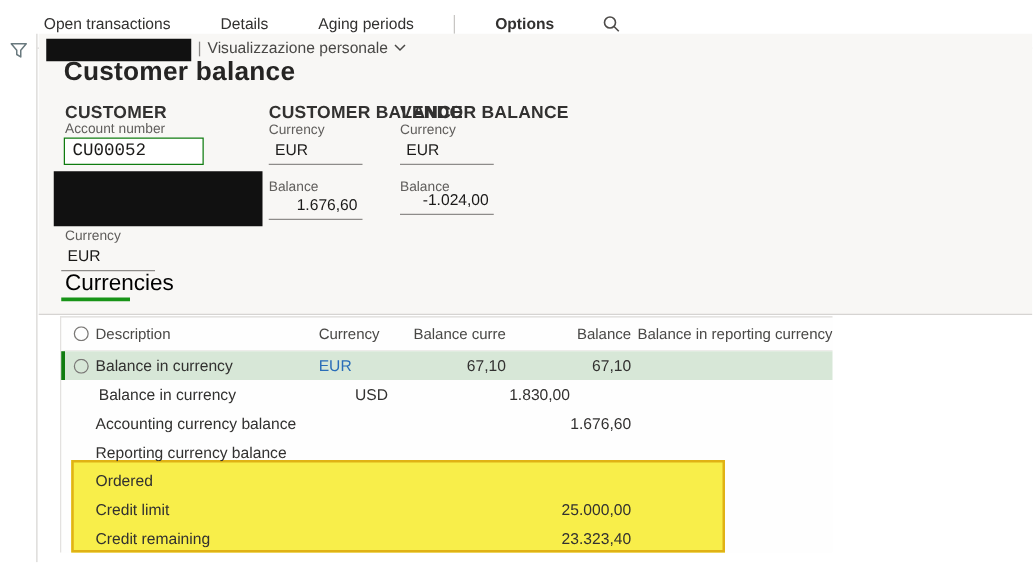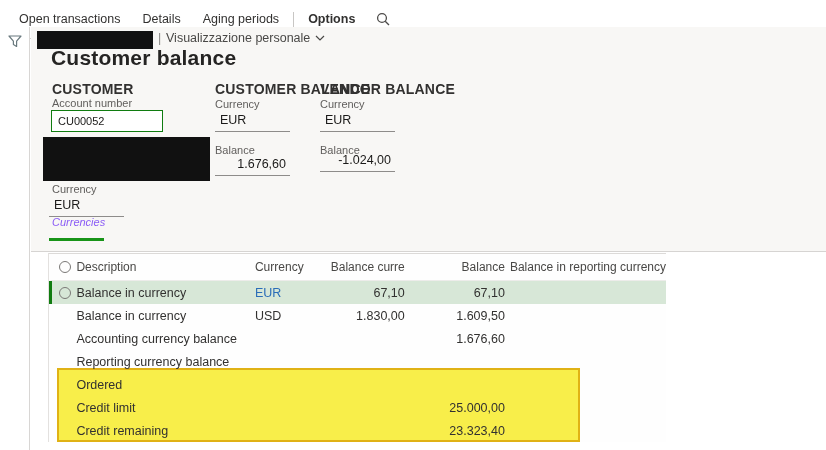--- a/index.html
+++ b/index.html
@@ -11,21 +11,21 @@
     --highlight-border:#e0b215;
     --form-bg:#f8f7f5;
     --redaction:#111111;
   }
   *{box-sizing:border-box;margin:0;padding:0;}
   body{font-family:"Liberation Sans",sans-serif;background:#fff;}
   .screen{position:relative;width:826px;height:450px;background:#fff;overflow:hidden;}
 
   
   .topbar{position:absolute;left:0;top:0;width:826px;height:39px;background:#fff;
-    border-bottom:1px solid #d2d0ce;display:flex;align-items:center;padding-left:8px;}
+    border-bottom:1px solid #d2d0ce;display:flex;align-items:center;padding-left:24px;gap:18px;}
   .topbar .menu-item{font-size:12.5px;color:#323130;padding:0 11px;line-height:25px;cursor:pointer;white-space:nowrap;}
   .topbar .menu-item.bold{font-weight:700;}
   .topbar .vsep{width:1px;height:15px;background:#c8c6c4;margin:0 3px;}
   .topbar .search{margin-left:10px;display:flex;align-items:center;}
 
   
   .left-rail{position:absolute;left:0;top:27px;width:30px;height:423px;background:#fff;border-right:1px solid #d8d6d4;}
   .left-rail .filter{margin:7px 0 0 8px;}
 
   
@@ -41,24 +41,24 @@
   .page-title{position:absolute;left:20px;top:19px;font-size:21px;font-weight:700;color:#252423;letter-spacing:0.2px;}
 
   .section-title{position:absolute;top:54px;font-size:14px;font-weight:700;color:#323130;letter-spacing:0.2px;}
   .st-customer{left:21px;} .st-custbal{left:184px;} .st-vendbal{left:289px;}
 
   .fld-label{position:absolute;font-size:11px;color:#605e5c;}
   .fld-value{position:absolute;font-size:12.5px;color:#1b1a19;border-bottom:1px solid #8e8c8a;
     padding:2px 4px 3px 5px;width:75px;height:21px;}
   .fld-value.num{text-align:right;}
   .acct-input{position:absolute;left:20px;top:83px;width:112px;height:22px;border:1.5px solid var(--accent-green);
-    background:#fff;font-family:Liberation Sans, sans-serif;font-size:11px;color:#1b1a19;padding:0 0 0 6px;outline:none;}
+    background:#fff;font-family:Liberation Mono, monospace;font-size:14px;color:#1b1a19;padding:0 0 0 6px;outline:none;}
   .redact2{position:absolute;left:12px;top:110px;width:167px;height:44px;background:var(--redaction);}
 
-  .tab{position:absolute;left:21px;top:189px;font-size:11px;color:#8b5cf6;cursor:pointer;font-style:italic;}
+  .tab{position:absolute;left:21px;top:189px;font-size:18px;color:#000000;cursor:pointer;}
   .tab-underline{position:absolute;left:18px;top:211px;width:55px;height:3px;background:var(--tab-underline);}
 
   
   .grid{position:absolute;left:17px;top:226px;width:618px;height:189px;background:#fefefe;
     border-top:1px solid #dcdad8;border-left:1px solid #e3e1df;}
   .grid-row{position:relative;z-index:1;display:flex;align-items:center;height:23px;border-left:3px solid transparent;}
   .grid-row.header{height:27px;border-bottom:1px solid #edecea;}
   .grid-row.selected{background:var(--selected-row-bg);border-left-color:var(--accent-green);}
   .cell{font-size:12.5px;color:#323130;white-space:nowrap;overflow:hidden;}
   .c-radio{width:27px;display:flex;align-items:center;padding-left:7px;}
@@ -161,21 +161,20 @@
         <div class="cell c-balc">67,10</div>
         <div class="cell c-bal">67,10</div>
         <div class="cell c-rep"></div>
       </div>
 
       <div class="grid-row">
         <div class="cell c-radio"></div>
         <div class="cell c-desc">Balance in currency</div>
         <div class="cell c-curr">USD</div>
         <div class="cell c-balc">1.830,00</div>
-        <div class="cell c-bal">1.609,50</div>
         <div class="cell c-rep"></div>
       </div>
 
       <div class="grid-row">
         <div class="cell c-radio"></div>
         <div class="cell c-desc">Accounting currency balance</div>
         <div class="cell c-curr"></div>
         <div class="cell c-balc"></div>
         <div class="cell c-bal">1.676,60</div>
         <div class="cell c-rep"></div>

